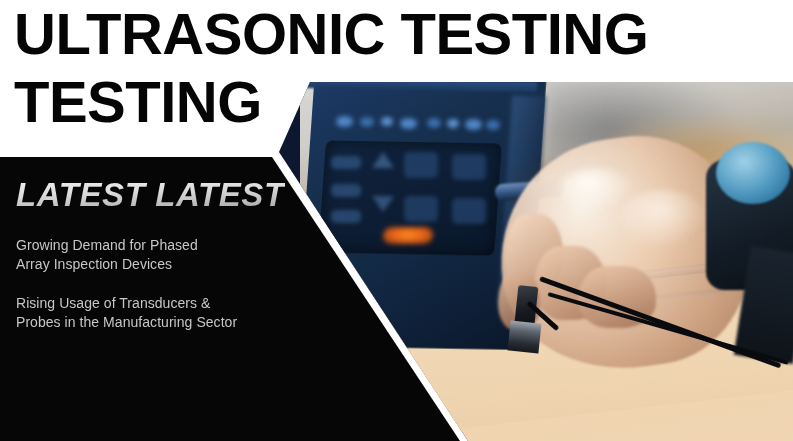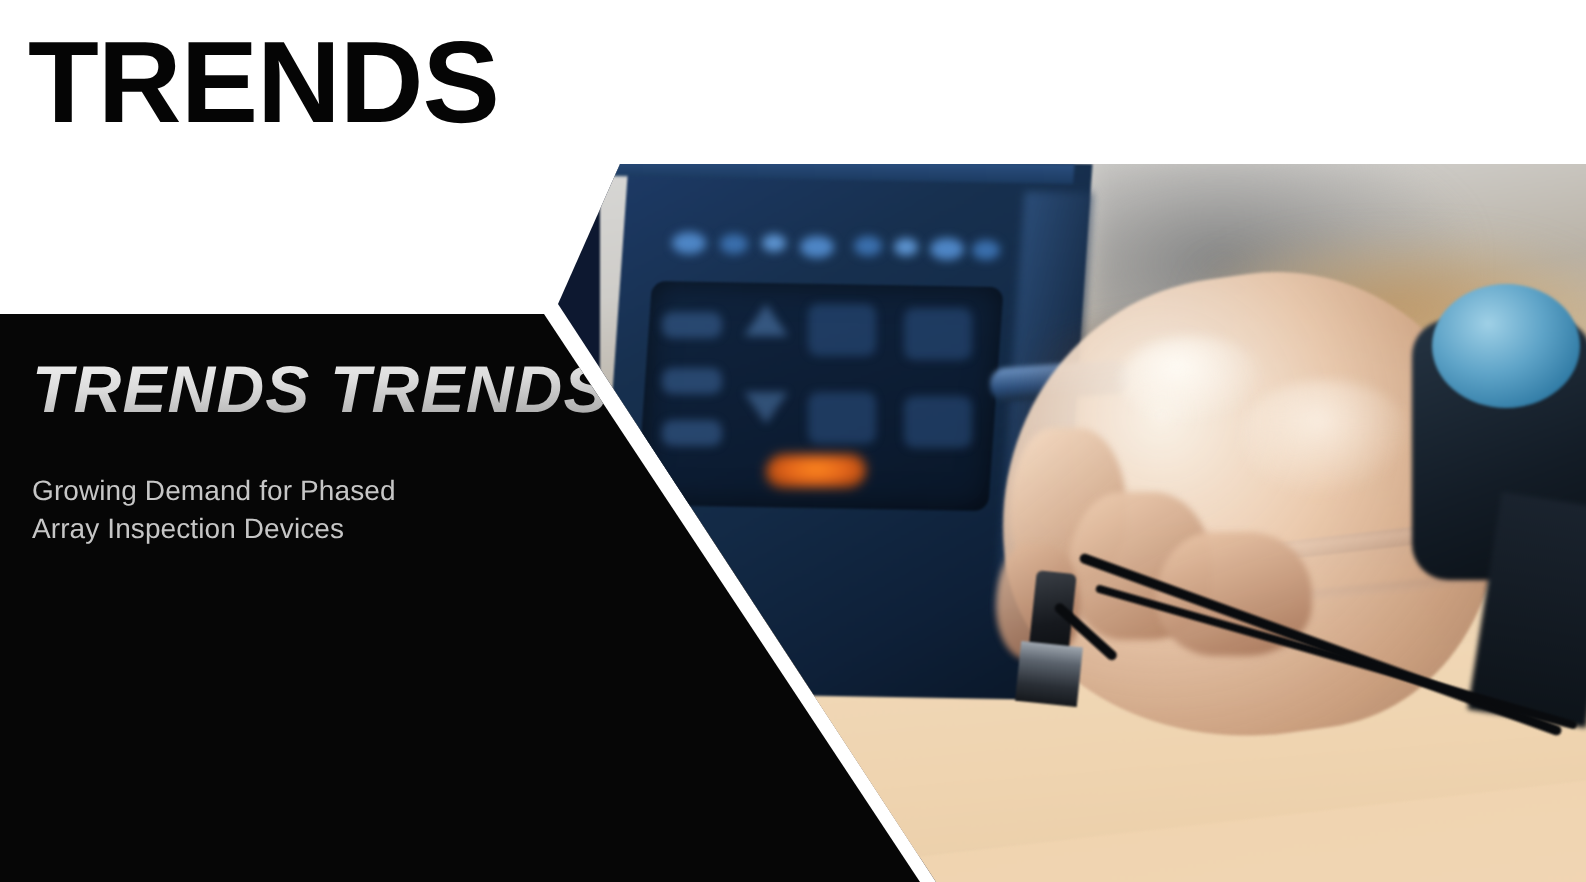--- a/index.html
+++ b/index.html
@@ -254,26 +254,29 @@
 
       <div class="probe-body"></div>
       <div class="probe-shoe"></div>
       <div class="cable" style="left:540px;top:276px;width:256px;height:5px;transform:rotate(20deg);transform-origin:left center;"></div>
       <div class="cable" style="left:548px;top:292px;width:250px;height:4px;transform:rotate(16deg);transform-origin:left center;"></div>
       <div class="cable" style="left:528px;top:300px;width:40px;height:5px;transform:rotate(42deg);transform-origin:left center;"></div>
     </div>
   </div>
 
   <div class="title-block">
-    <div class="title-line l2">TRENDS</div>
+    <div class="title-line l1">ULTRASONIC TESTING</div>
+    <div class="title-line l2">TESTING</div>
   </div>
 
   <div class="panel">
     <div class="panel-inner">
-      <div class="latest">TRENDS TRENDS</div>
+      <div class="latest">LATEST LATEST</div>
       <div class="trends">
         <p class="trend">Growing Demand for Phased
 Array Inspection Devices</p>
+        <p class="trend">Rising Usage of Transducers &amp;
+Probes in the Manufacturing Sector</p>
       </div>
     </div>
   </div>
 
 </div>
 
 </body></html>

